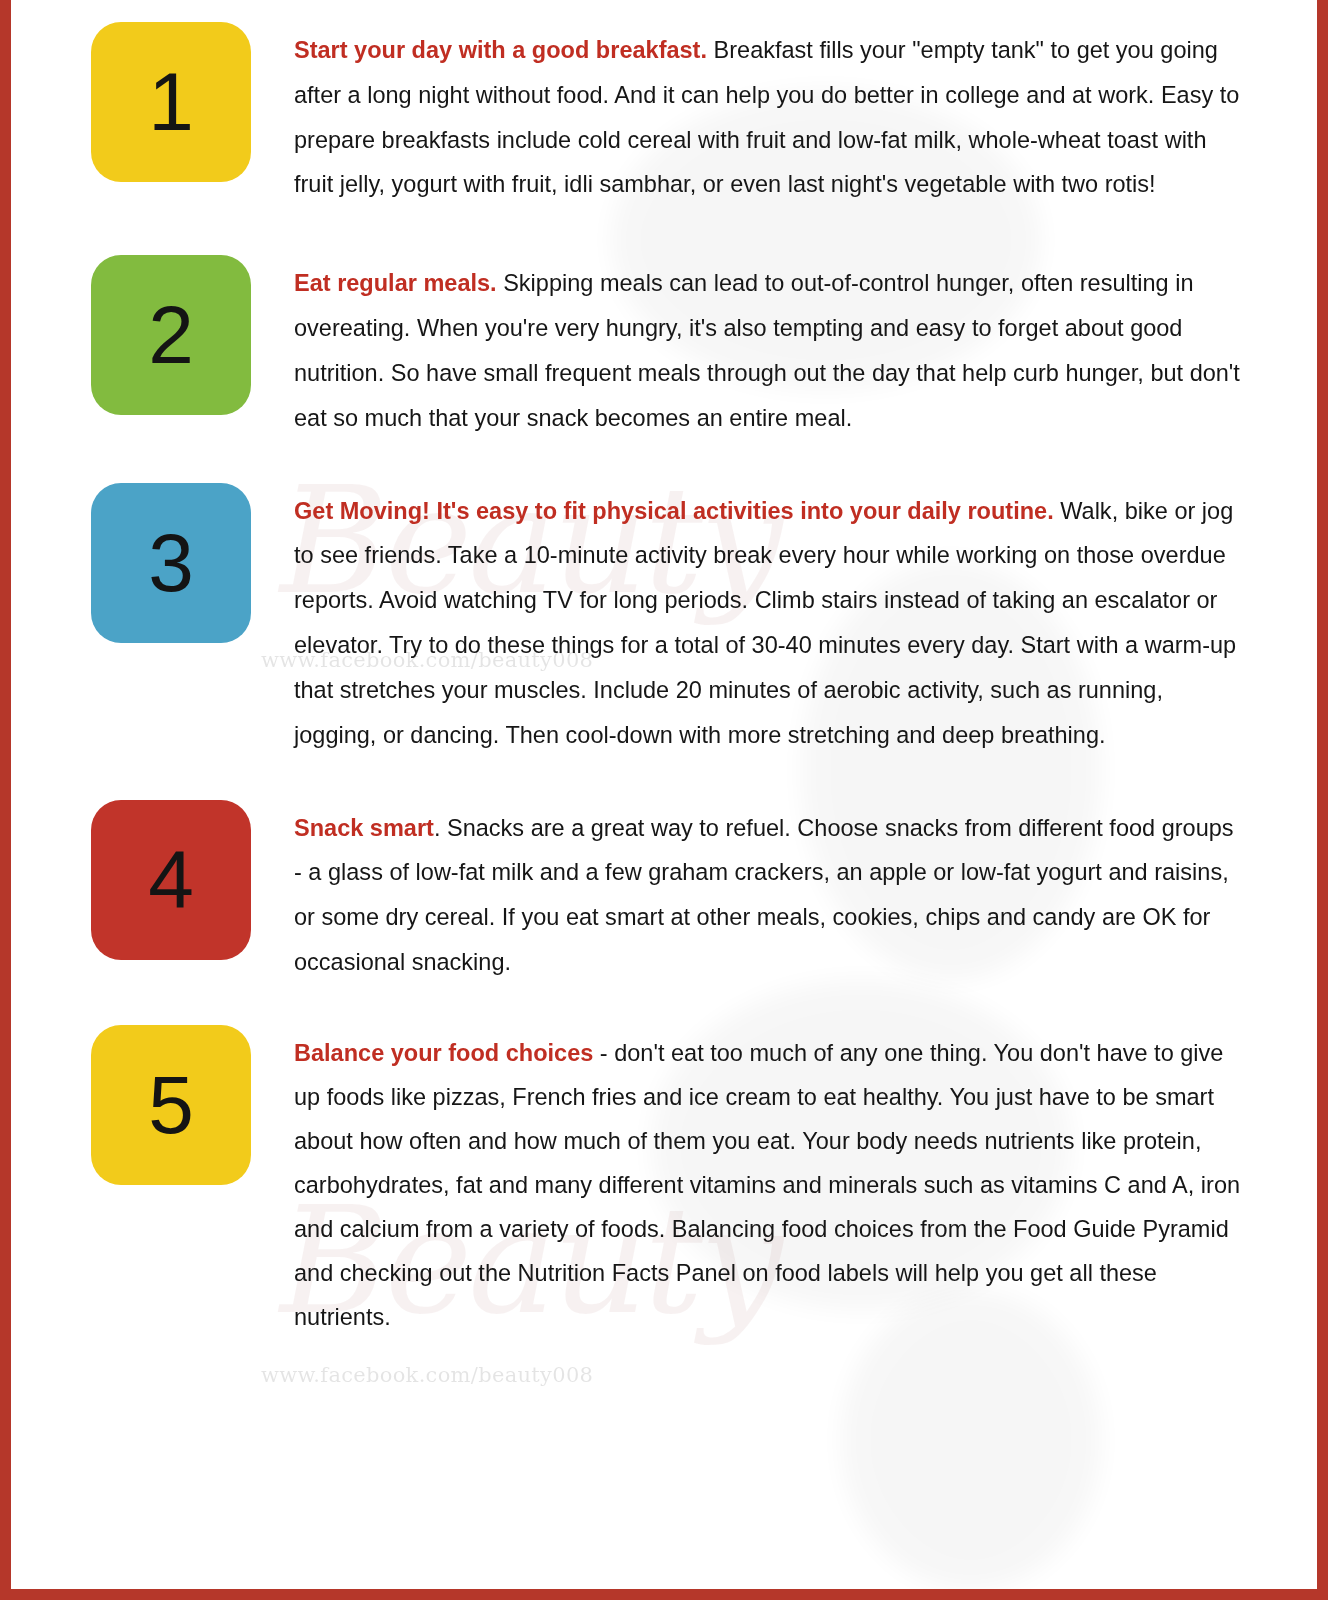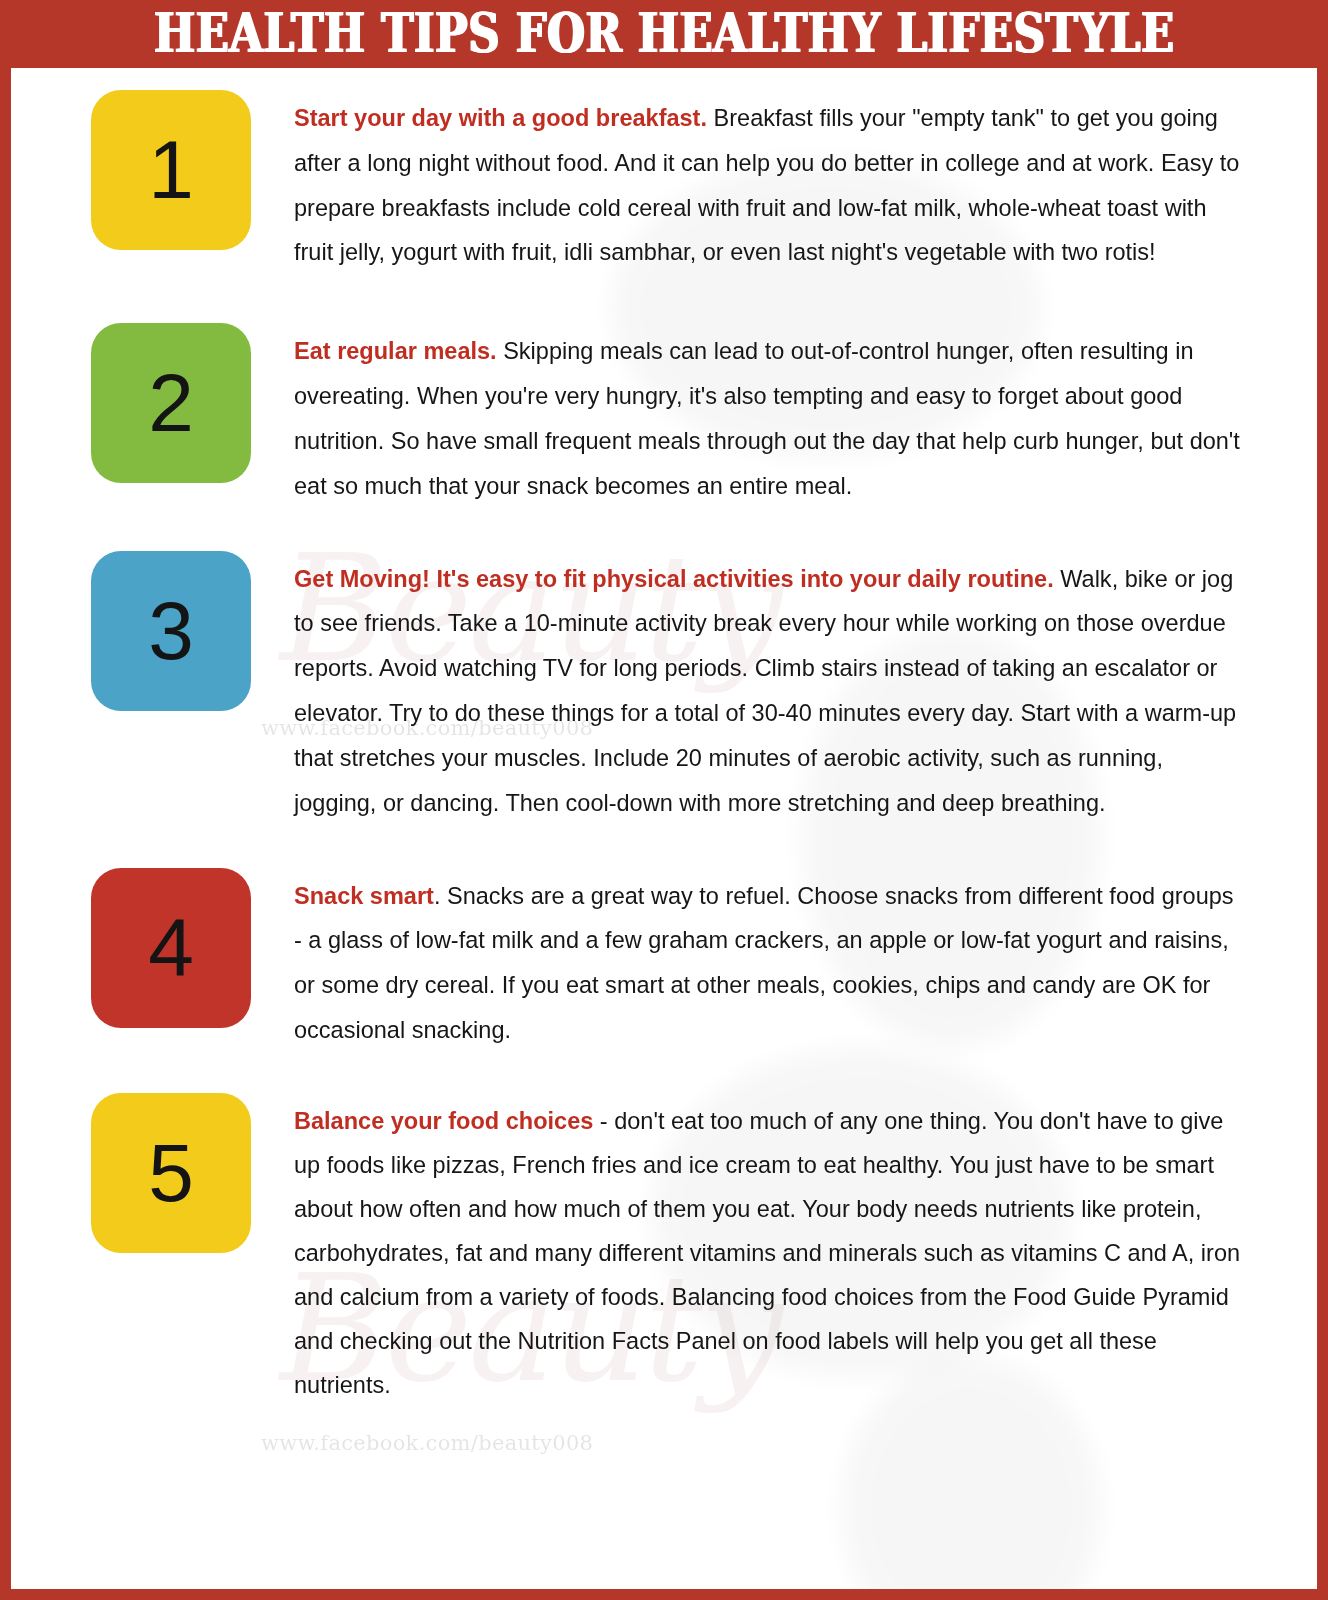--- a/index.html
+++ b/index.html
@@ -157,23 +157,20 @@
   .tip-2 { margin-bottom: 42px; }
   .tip-3 { margin-bottom: 42px; }
   .tip-4 { margin-bottom: 40px; }
   .tip-5 .tip-body { line-height: 1.80; }
 </style>
 </head>
 <body>
 
 <div class="poster">
 
-  <div class="header">
-    <div class="header-title">HEALTH TIPS FOR HEALTHY LIFESTYLE</div>
-  </div>
 
   <div class="frame">
 
     <div class="wm wm-blob blob1"></div>
     <div class="wm wm-blob blob2"></div>
     <div class="wm wm-blob blob3"></div>
     <div class="wm wm-blob blob4"></div>
 
     <div class="wm wm-script wm-a">Beauty</div>
     <div class="wm wm-script wm-b">Beauty</div>

